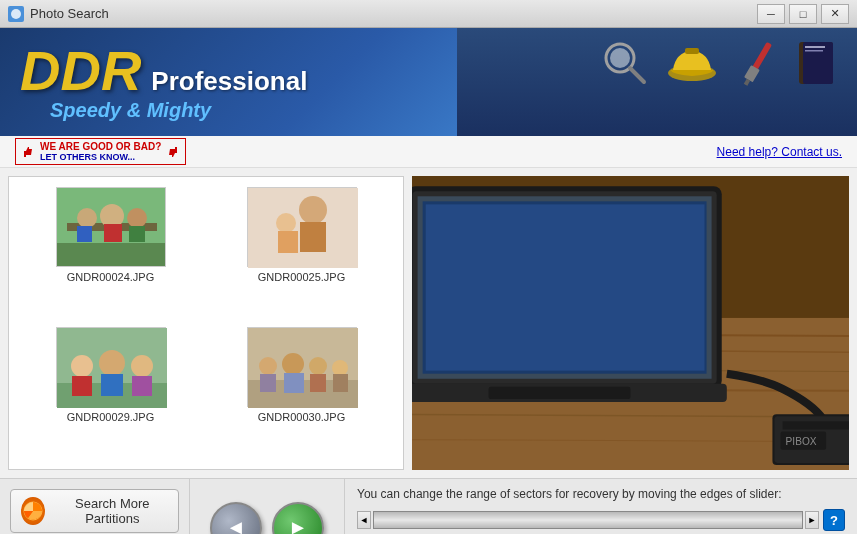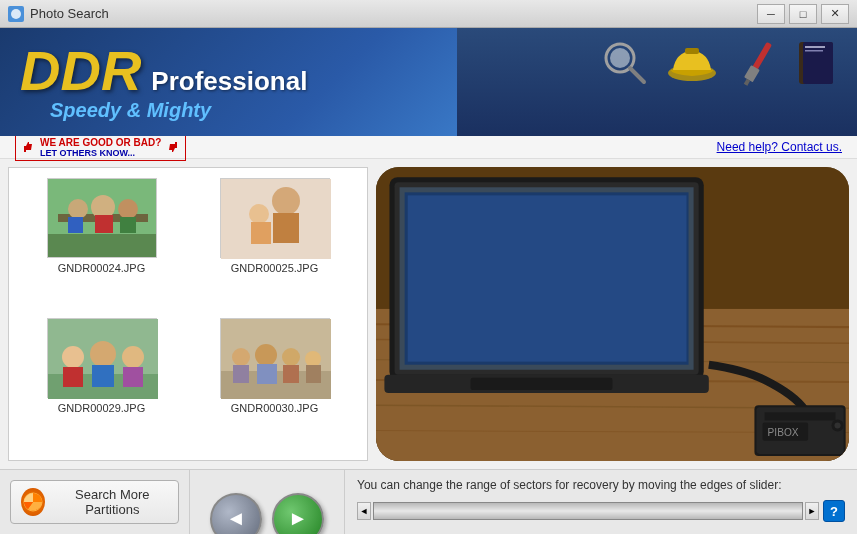--- a/index.html
+++ b/index.html
@@ -32,31 +32,31 @@
     .speedy-text { font-size: 20px; color: #60c0ff; font-style: italic; font-weight: bold; margin-left: 30px; }
     .header-row1 { display: flex; align-items: baseline; }
 
     
     .header-icons { position: absolute; right: 20px; top: 10px; display: flex; align-items: center; gap: 15px; z-index: 2; }
 
     
     .need-help-bar {
       background: #f5f5f5; border-bottom: 1px solid #ddd;
       display: flex; justify-content: space-between; align-items: center;
-      padding: 6px 15px; height: 23px;
+      padding: 6px 15px; height: 32px;
     }
     .we-are-good { display: flex; align-items: center; gap: 4px; font-size: 11px; color: #c00; font-weight: bold; border: 1px solid #c00; padding: 2px 6px; }
     .need-help-link { font-size: 12px; color: #0000cc; text-decoration: underline; cursor: pointer; }
 
     
     .main-content { display: flex; height: 310px; background: #f0f0f0; }
 
     
     .gallery-panel {
-      width: 360px; background: white; border: 1px solid #ccc; margin: 8px;
+      width: 396px; background: white; border: 1px solid #ccc; margin: 8px;
       display: flex; flex-direction: column; position: relative; overflow: hidden;
     }
     .gallery-scroll { flex: 1; overflow-y: auto; padding: 10px; display: grid; grid-template-columns: 1fr 1fr; gap: 8px; }
     .gallery-scroll::-webkit-scrollbar { width: 14px; }
     .gallery-scroll::-webkit-scrollbar-track { background: #f0f0f0; }
     .gallery-scroll::-webkit-scrollbar-thumb { background: #c0c0c0; border: 1px solid #aaa; }
 
     .thumb-item { display: flex; flex-direction: column; align-items: center; gap: 4px; cursor: pointer; }
     .thumb-label { font-size: 11px; color: #333; text-align: center; }
 
@@ -65,21 +65,21 @@
     .thumb-2 { background: linear-gradient(180deg, #e8d8c8 0%, #d8c0b0 100%); width: 110px; height: 80px; border: 1px solid #ccc; }
     .thumb-3 { background: linear-gradient(135deg, #90b890 20%, #b0c8b0 70%, #c8d8c8 100%); width: 110px; height: 80px; border: 1px solid #ccc; }
     .thumb-4 { background: linear-gradient(180deg, #c8b898 0%, #b8a888 50%, #d0c0a8 100%); width: 110px; height: 80px; border: 1px solid #ccc; }
 
     
     .preview-panel {
       flex: 1; margin: 8px 8px 8px 0; background: #8b7355;
       background-image: 
         radial-gradient(ellipse at 20% 30%, #1a1a1a 0%, transparent 40%),
         linear-gradient(to bottom, #6b5535 0%, #8b7355 50%, #7b6345 100%);
-      display: flex; align-items: flex-start; justify-content: center; position: relative; overflow: hidden; border-radius: 23px;
+      display: flex; align-items: flex-start; justify-content: center; position: relative; overflow: hidden;
     }
 
     
     .bottom-controls {
       background: #e8e8e8; border-top: 1px solid #ccc;
       display: flex; align-items: stretch; height: 98px;
     }
 
     .left-buttons { width: 190px; display: flex; flex-direction: column; gap: 6px; padding: 10px; border-right: 1px solid #ccc; }
     .action-btn {

